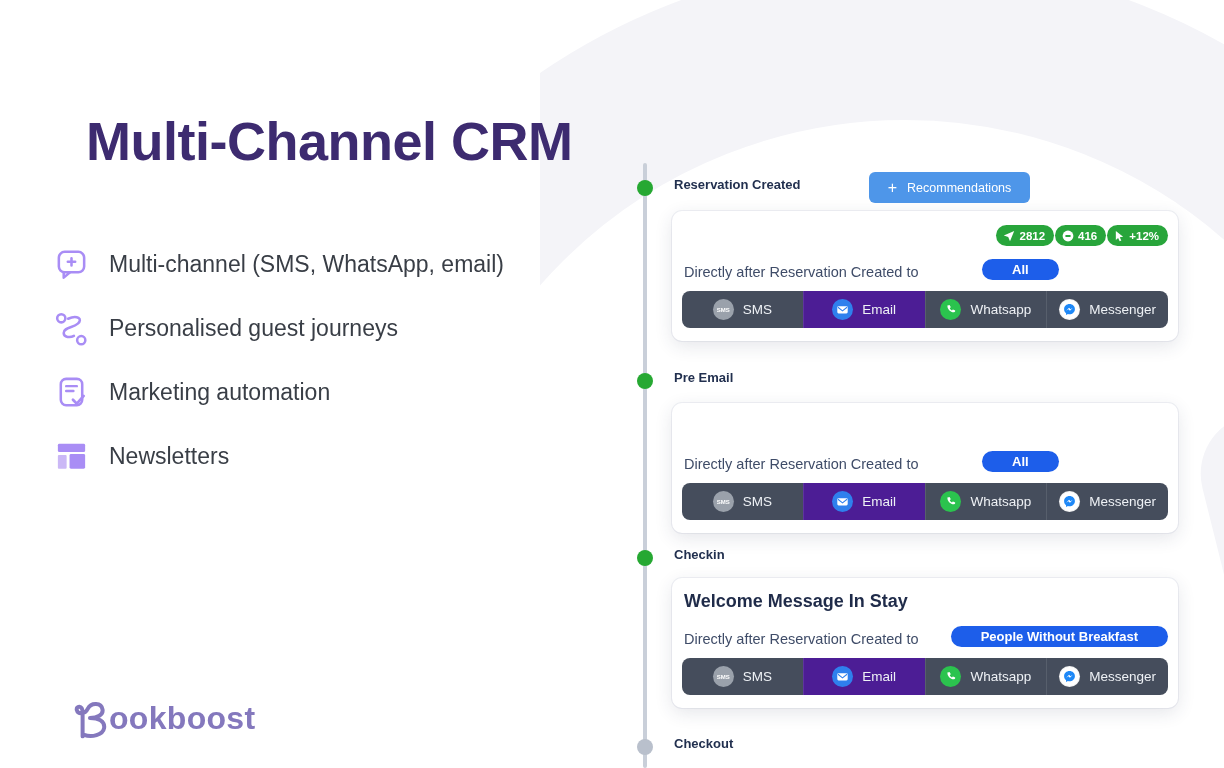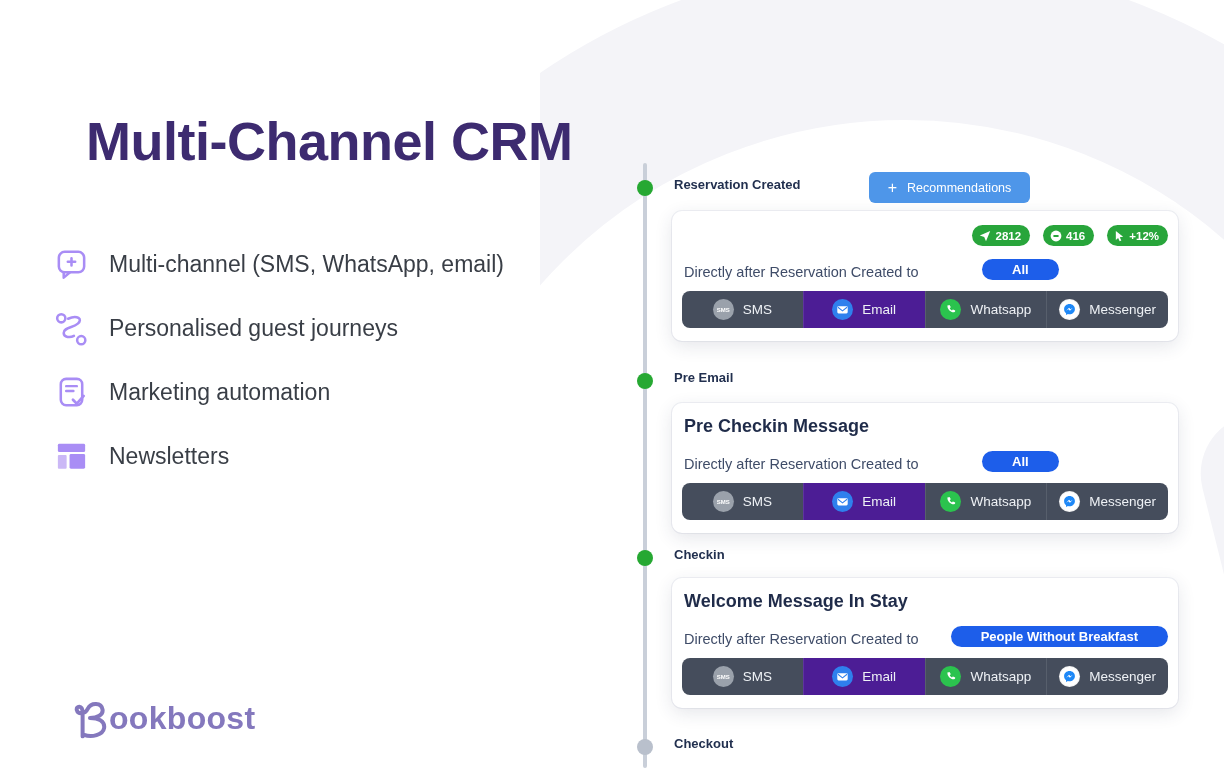--- a/index.html
+++ b/index.html
@@ -31,21 +31,21 @@
   .dot.gray{background:#b9c0cc;}
   .stage-label{position:absolute;left:674px;color:#22304f;font-size:13px;font-weight:700;}
   .rec-btn{position:absolute;left:869px;top:172px;width:161px;height:31px;background:#4e96e9;
     border-radius:6px;color:#ffffff;display:flex;align-items:center;justify-content:center;
     gap:10px;font-size:12.5px;cursor:pointer;}
   .rec-plus{font-size:16px;line-height:1;}
   
   .card{position:absolute;left:672px;width:506px;height:130px;background:#ffffff;
     border-radius:10px;box-shadow:0 5px 18px rgba(40,50,80,.12), 0 0 0 1px #f1f2f6;}
   .card-title{position:absolute;left:12px;top:13px;color:#1f2b49;font-size:18px;font-weight:700;}
-  .stats{position:absolute;top:14px;right:10px;display:flex;gap:13px;margin-left:30px;}
+  .stats{position:absolute;top:14px;right:10px;display:flex;gap:1px;margin-left:30px;}
   .stat-pill{height:21px;background:#28a53b;border-radius:11px;color:#ffffff;font-size:11.5px;
     font-weight:700;display:flex;align-items:center;gap:4px;padding:0 9px 0 7px;}
   .trigger-text{position:absolute;left:12px;top:53px;color:#3f4c68;font-size:14.5px;}
   .audience{position:absolute;left:310px;top:48px;background:#1d5eea;color:#ffffff;font-size:13px;
     font-weight:700;padding:3px 30px;border-radius:12px;white-space:nowrap;cursor:pointer;}
   .audience.right{left:auto;right:10px;}
   .channel-bar{position:absolute;left:10px;right:10px;bottom:13px;height:37px;background:#454d5c;
     border-radius:8px;display:flex;overflow:hidden;}
   .segment{flex:1;display:flex;align-items:center;justify-content:center;gap:9px;
     border-left:1px solid rgba(255,255,255,.10);cursor:pointer;}
@@ -190,21 +190,20 @@
               <path d="M10 2.8 c-4 0-7.2 3-7.2 6.7 0 2.1 1 4 2.6 5.2 v2.7 l2.5-1.4 c.7.2 1.4.3 2.1.3 4 0 7.2-3 7.2-6.8 0-3.7-3.2-6.7-7.2-6.7z" fill="#1e88f7"></path>
               <path d="M5.6 11.8 L9.4 7.8 L11.3 9.7 L14.4 7.6 L10.6 11.6 L8.7 9.7 Z" fill="#ffffff"></path>
             </svg>
         </span>
         <span class="seg-label">Messenger</span>
       </div>
     </div>
   </div>
 
   <div class="card" style="top:403px">
-    <span class="card-title">Pre Checkin Message</span>
     <span class="trigger-text">Directly after Reservation Created to</span>
     <span class="audience">All</span>
     <div class="channel-bar">
       <div class="segment">
         <span class="chip sms">SMS</span>
         <span class="seg-label">SMS</span>
       </div>
       <div class="segment selected">
         <span class="chip email">
           <svg width="13" height="11" viewBox="0 0 20 16">

